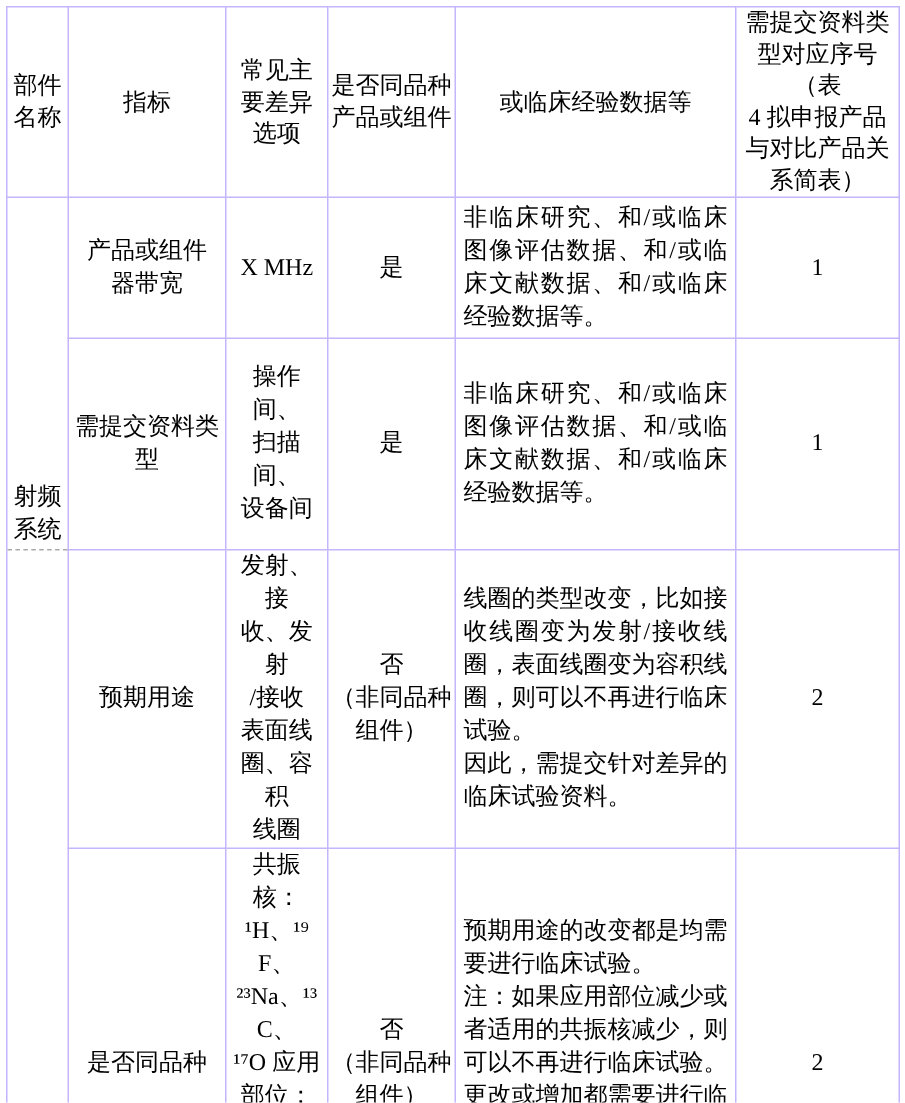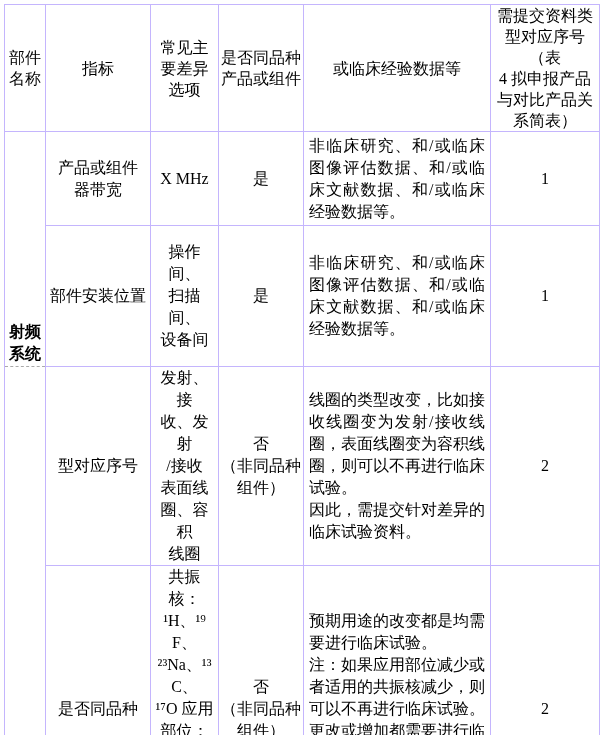--- a/index.html
+++ b/index.html
@@ -47,21 +47,20 @@
     padding: 0;
   }
   .group-label {
     position: absolute;
     top: 189px;
     left: 0;
     right: 0;
     text-align: center;
     line-height: 22px;
     white-space: pre-line;
-    font-weight: bold;
   }
   .page-split {
     position: absolute;
     top: 234px;
     left: 0;
     right: 0;
     height: 0;
     border-top: 1px dashed #aaaaaa;
   }
 </style>
@@ -102,30 +101,30 @@
           <div class="page-split"></div>
         </td>
         <td>产品或组件
 器带宽</td>
         <td>X MHz</td>
         <td>是</td>
         <td class="submit">非临床研究、和/或临床图像评估数据、和/或临床文献数据、和/或临床经验数据等。</td>
         <td>1</td>
       </tr>
       <tr class="r2">
-        <td>部件安装位置</td>
+        <td>需提交资料类型</td>
         <td>操作间、
 扫描间、
 设备间</td>
         <td>是</td>
         <td class="submit">非临床研究、和/或临床图像评估数据、和/或临床文献数据、和/或临床经验数据等。</td>
         <td>1</td>
       </tr>
       <tr class="r3">
-        <td>型对应序号</td>
+        <td>预期用途</td>
         <td>发射、接
 收、发射
 /接收
 表面线
 圈、容积
 线圈</td>
         <td>否
 （非同品种
 组件）</td>
         <td class="submit">线圈的类型改变，比如接收线圈变为发射/接收线圈，表面线圈变为容积线圈，则可以不再进行临床试验。

